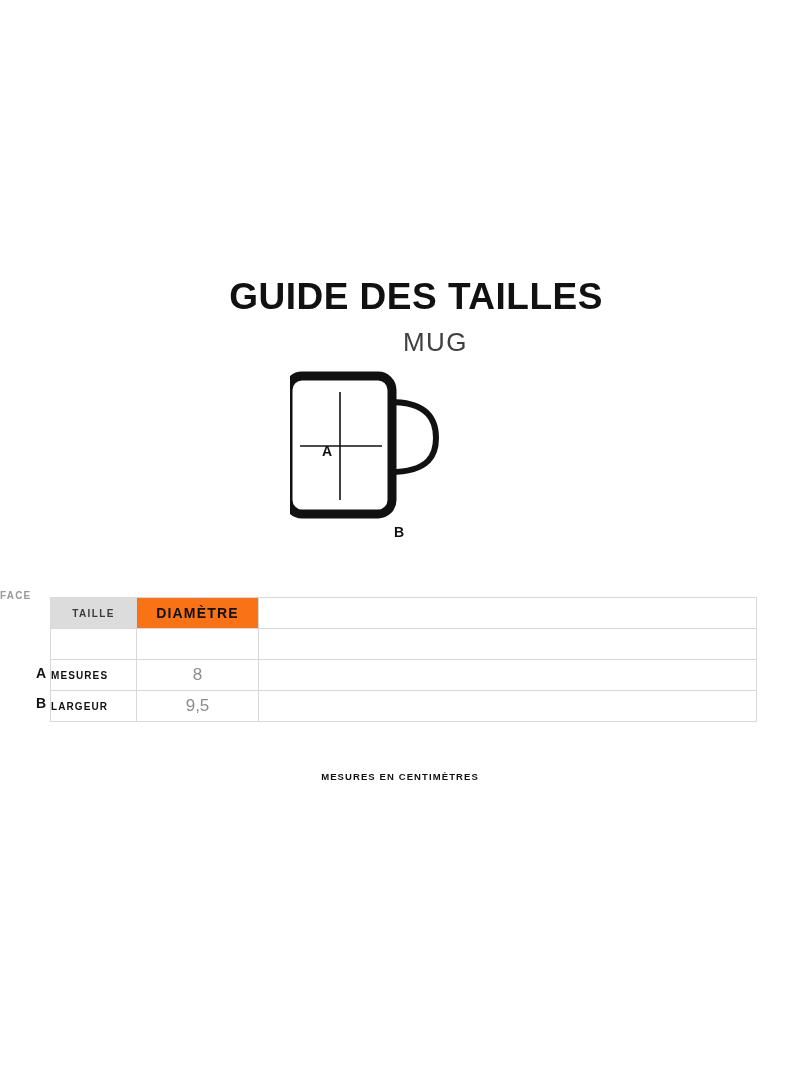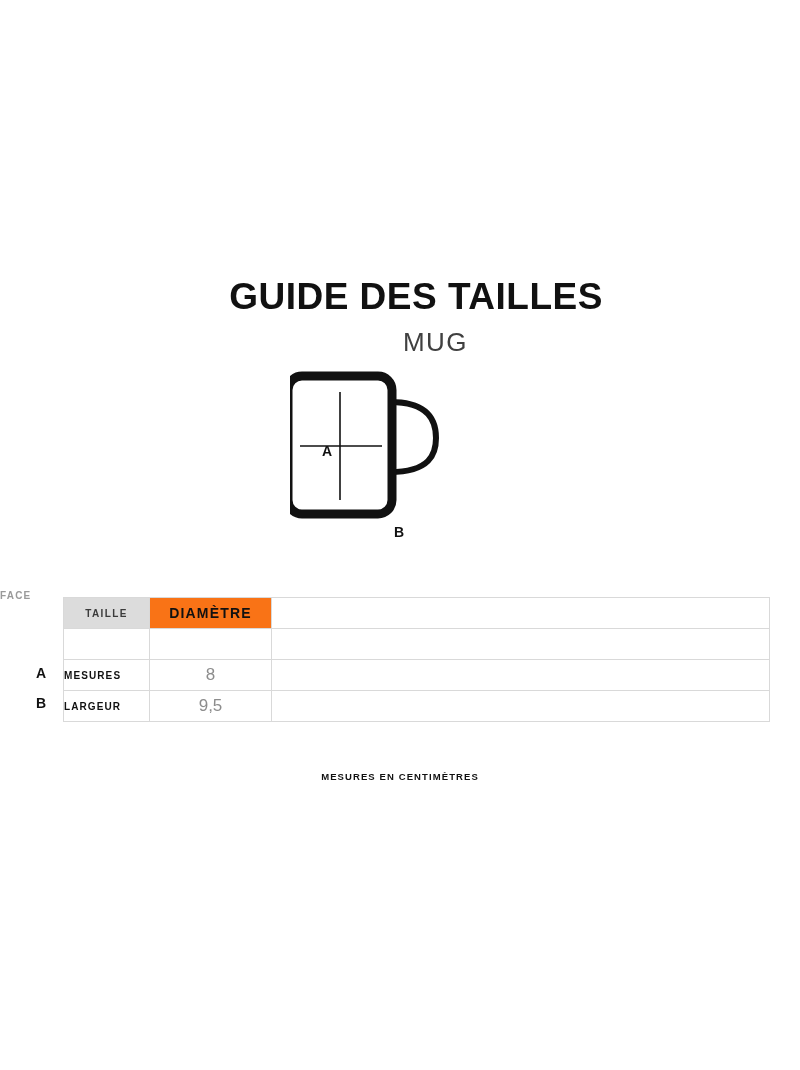--- a/index.html
+++ b/index.html
@@ -87,21 +87,21 @@
     font-size: 10px;
     font-weight: 700;
     letter-spacing: 1.2px;
     color: #9a9a9a;
     margin-top: 28px;
   }
 
   
   .table-wrap {
     position: absolute;
-    left: 63px;
+    left: 50px;
     top: 597px;
     width: 706px;
   }
   table.size-table {
     border-collapse: collapse;
     width: 706px;
     table-layout: fixed;
   }
   table.size-table td {
     border: 1px solid #d9d9d9;

